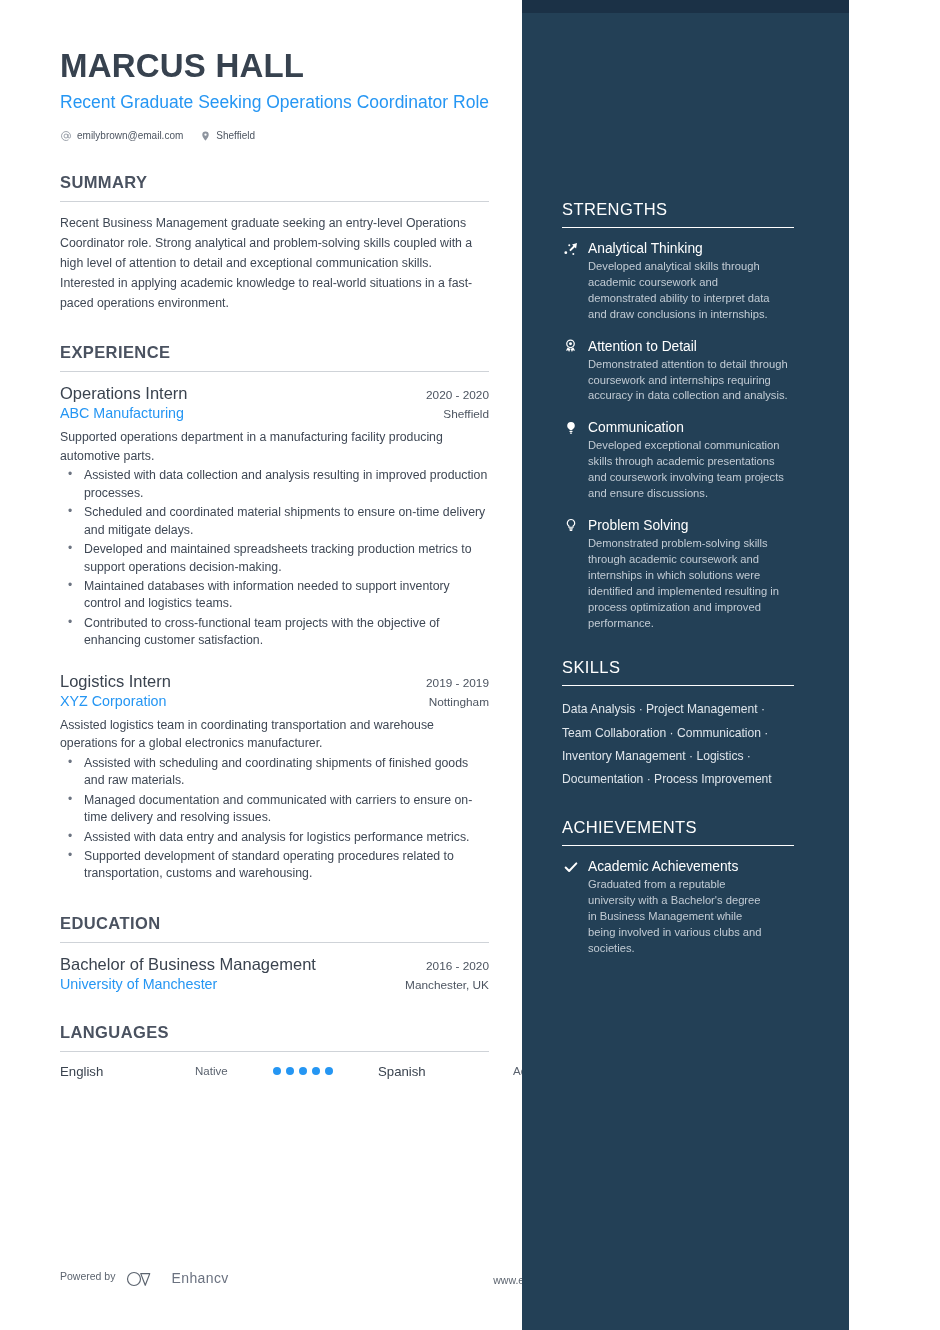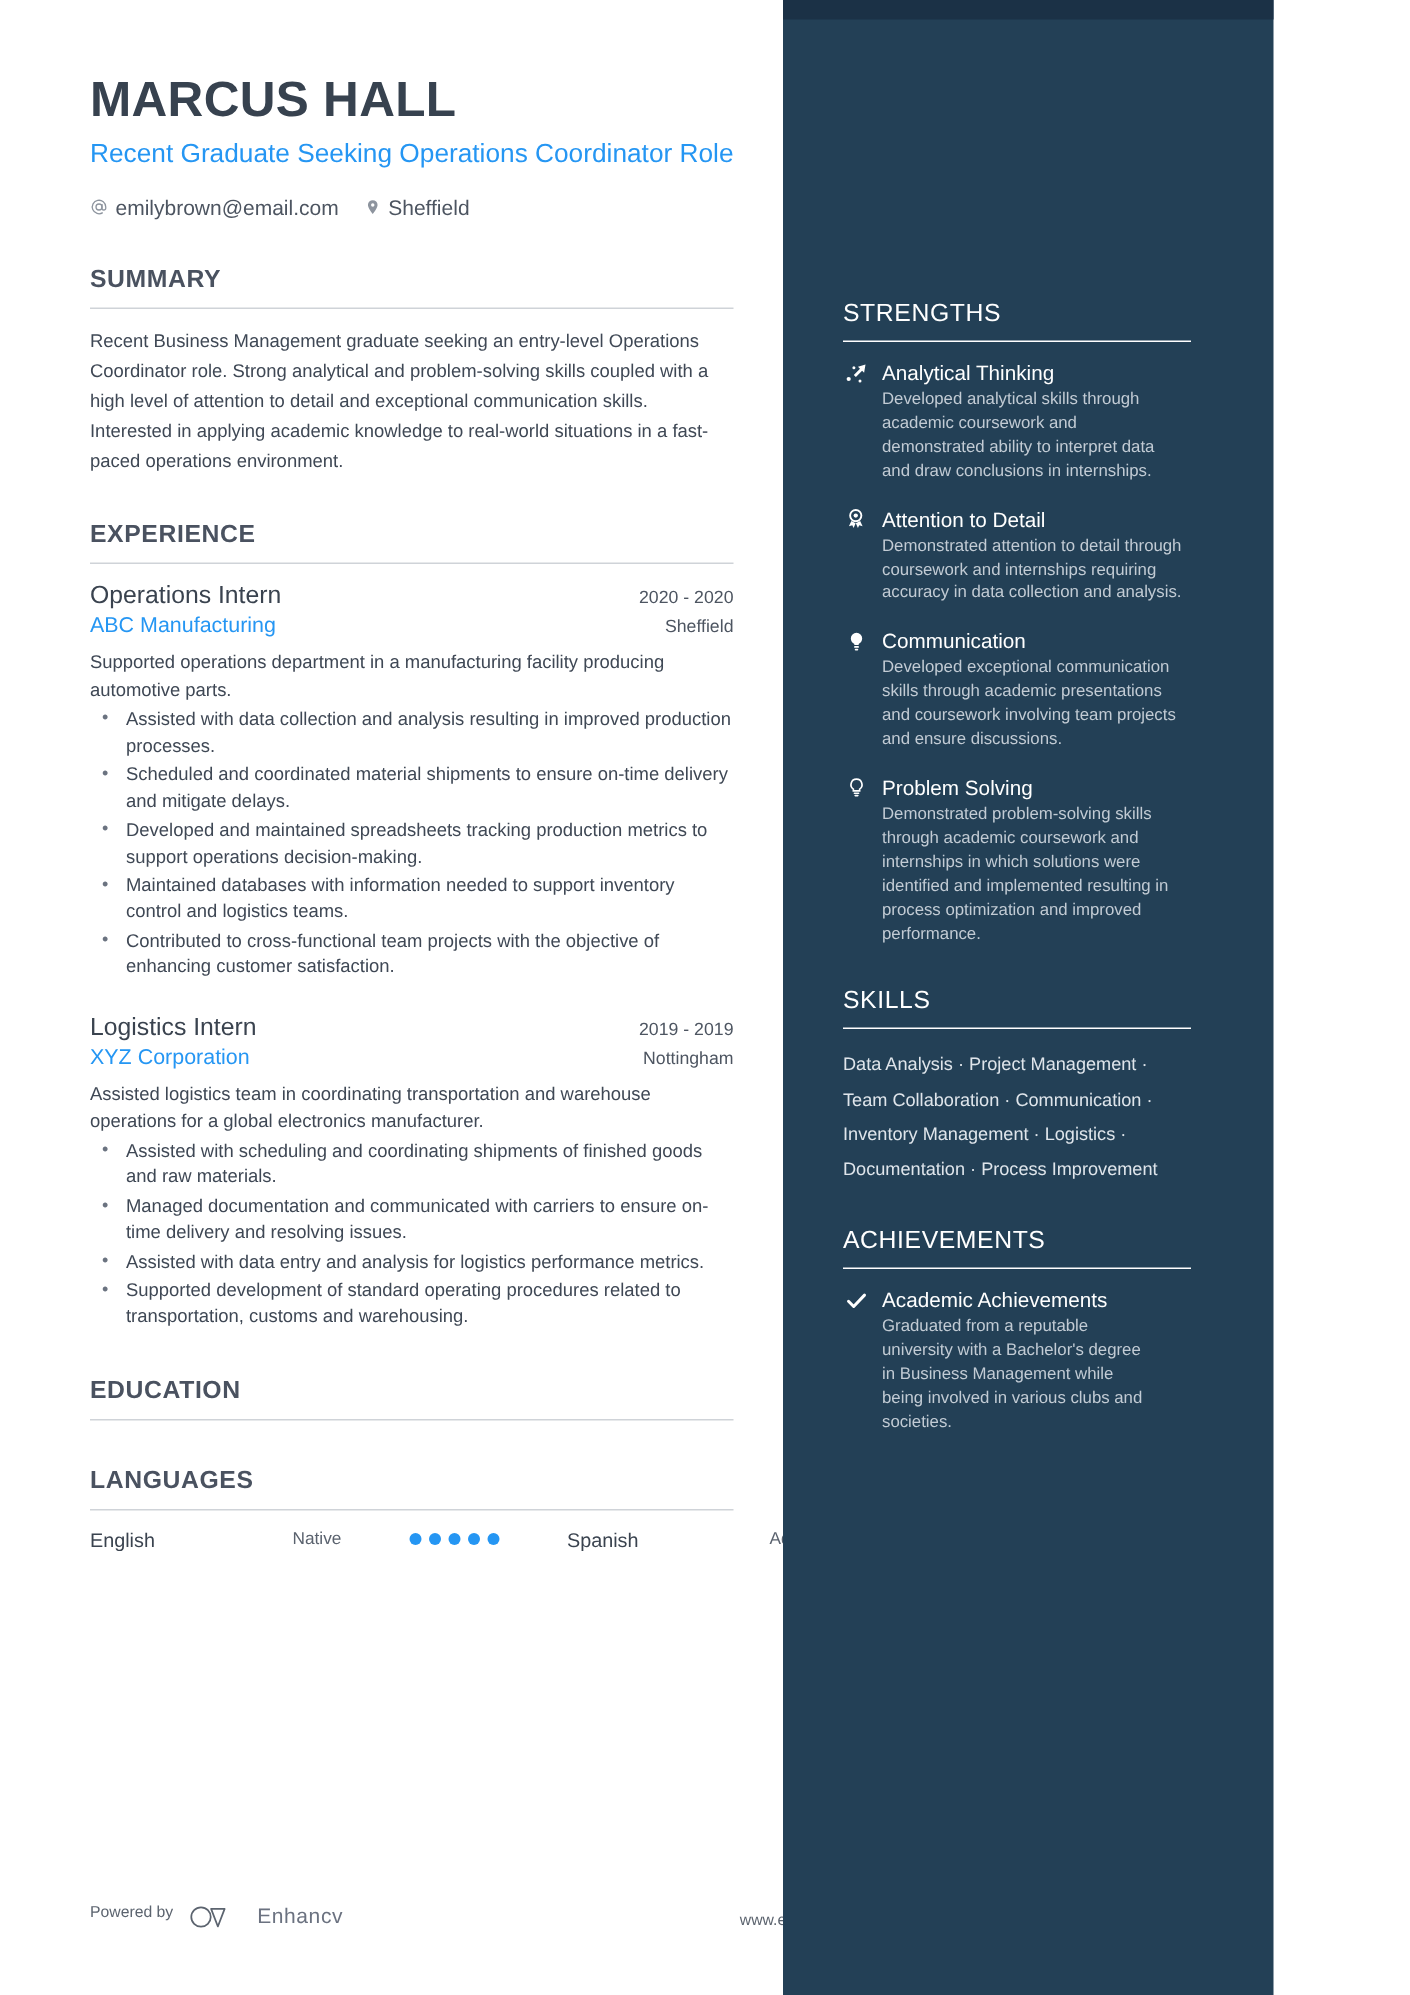--- a/index.html
+++ b/index.html
@@ -17,21 +17,21 @@
   .main { width:522px; padding:46px 33px 0 60px; position:relative; }
 
   .name {
     font-size:33px; font-weight:bold; letter-spacing:0.2px;
     color:#37424f; line-height:1.22; margin-bottom:5px;
   }
   .headline {
     font-size:17.5px; color:#2596f3; line-height:1.35;
     margin-bottom:15px; max-width:480px; font-weight:400;
   }
-  .contact-row { display:flex; align-items:center; gap:17px; font-size:14px; color:#4d5561; }
+  .contact-row { display:flex; align-items:center; gap:17px; font-size:10px; color:#4d5561; }
   .contact-item { display:flex; align-items:center; gap:5px; }
   .contact-item svg { display:block; }
 
   .section { margin-top:31px; }
   .section.exp { margin-top:30px; }
   .section-title {
     font-size:16.5px; color:#4a5260; letter-spacing:0.4px;
     font-weight:700; padding-bottom:9px;
   }
   .section-rule { border-bottom:1px solid #cfd3d8; margin-bottom:12px; }
@@ -172,20 +172,30 @@
           <li>Managed documentation and communicated with carriers to ensure on-time delivery and resolving issues.</li>
           <li>Assisted with data entry and analysis for logistics performance metrics.</li>
           <li>Supported development of standard operating procedures related to transportation, customs and warehousing.</li>
         </ul>
       </div>
     </div>
 
     <div class="section">
       <div class="section-title">EDUCATION</div>
       <div class="section-rule"></div>
+      <div class="entry edu-entry">
+        <div class="entry-row">
+          <div class="entry-title">Bachelor of Business Management</div>
+          <div class="entry-date">2016 - 2020</div>
+        </div>
+        <div class="entry-row">
+          <div class="entry-org">University of Manchester</div>
+          <div class="entry-loc">Manchester, UK</div>
+        </div>
+      </div>
     </div>
 
     <div class="section">
       <div class="section-title">LANGUAGES</div>
       <div class="section-rule"></div>
       <div class="lang-row">
         <div class="lang-block">
           <div class="lang-name">English</div>
           <div class="lang-level">Native</div>
           <div class="dots">

